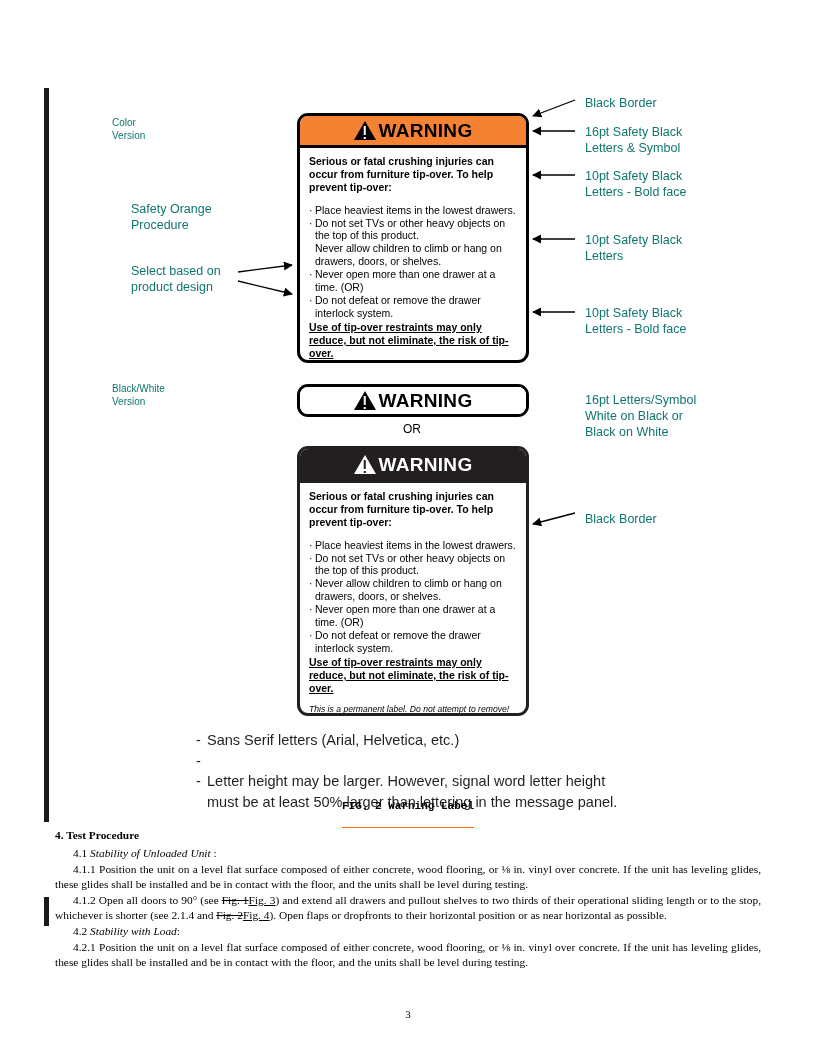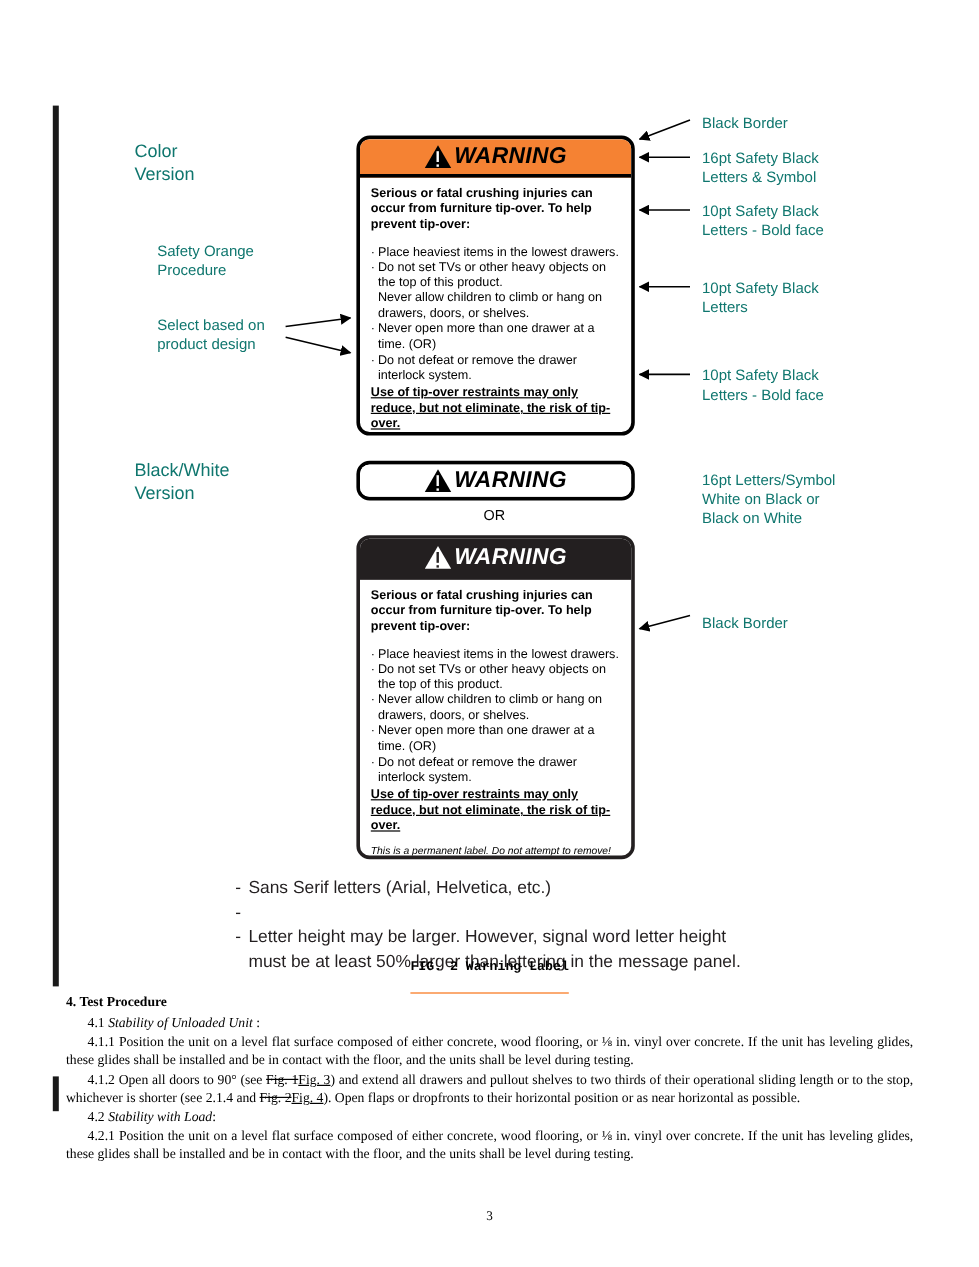--- a/index.html
+++ b/index.html
@@ -17,32 +17,32 @@
   .hdr .astm-logo{display:inline-block;vertical-align:-5px;margin-right:6px;}
 
   
   .chbar{position:absolute;background:#1a1a1a;width:5px;}
 
   
   .fig{position:absolute;left:0;top:0;width:816px;height:820px;}
 
   .ann{position:absolute;font-family:"Liberation Sans", sans-serif;
        color:#0f766e;line-height:1.28;white-space:pre-line;}
-  .ann.lg{font-size:15px;}
+  .ann.lg{font-size:10px;}
   .ann.md{font-size:12.5px;}
 
   svg.arrows{position:absolute;left:0;top:0;width:816px;height:820px;
              pointer-events:none;}
 
   
   .label{position:absolute;background:#fff;border:3px solid #000;
          border-radius:11px;box-sizing:border-box;overflow:hidden;
          font-family:"Liberation Sans", sans-serif;}
   .label .bar{display:flex;align-items:center;justify-content:center;
-        gap:3px;height:32px;box-sizing:border-box;font-style:italic;}
+        gap:3px;height:32px;box-sizing:border-box;}
   .label .bar .word{font-weight:bold;font-size:19px;letter-spacing:.3px;}
   .bar.orange{background:#F58233;color:#000;border-bottom:3px solid #000;}
   .bar.white{background:#fff;color:#000;}
   .bar.black{background:#231f20;color:#fff;border-bottom:3px solid #231f20;}
 
   .tri{position:relative;display:inline-block;width:22px;height:19px;}
   .tri .shape{position:absolute;left:0;top:0;width:0;height:0;
         border-left:11px solid transparent;border-right:11px solid transparent;
         border-bottom:19px solid #000;}
   .tri .bang{position:absolute;left:50%;top:5px;transform:translateX(-50%);

